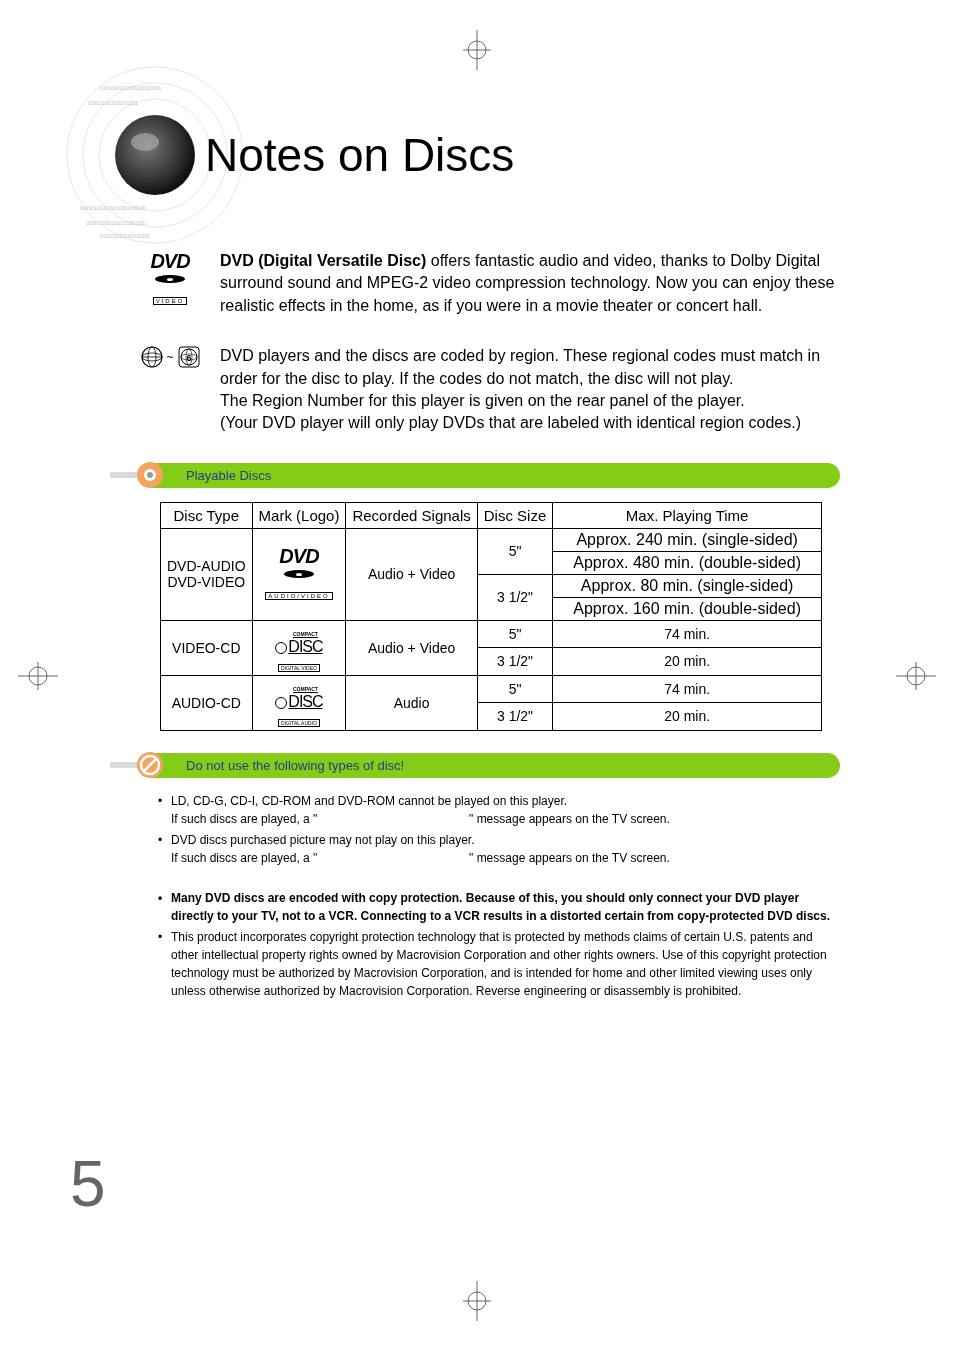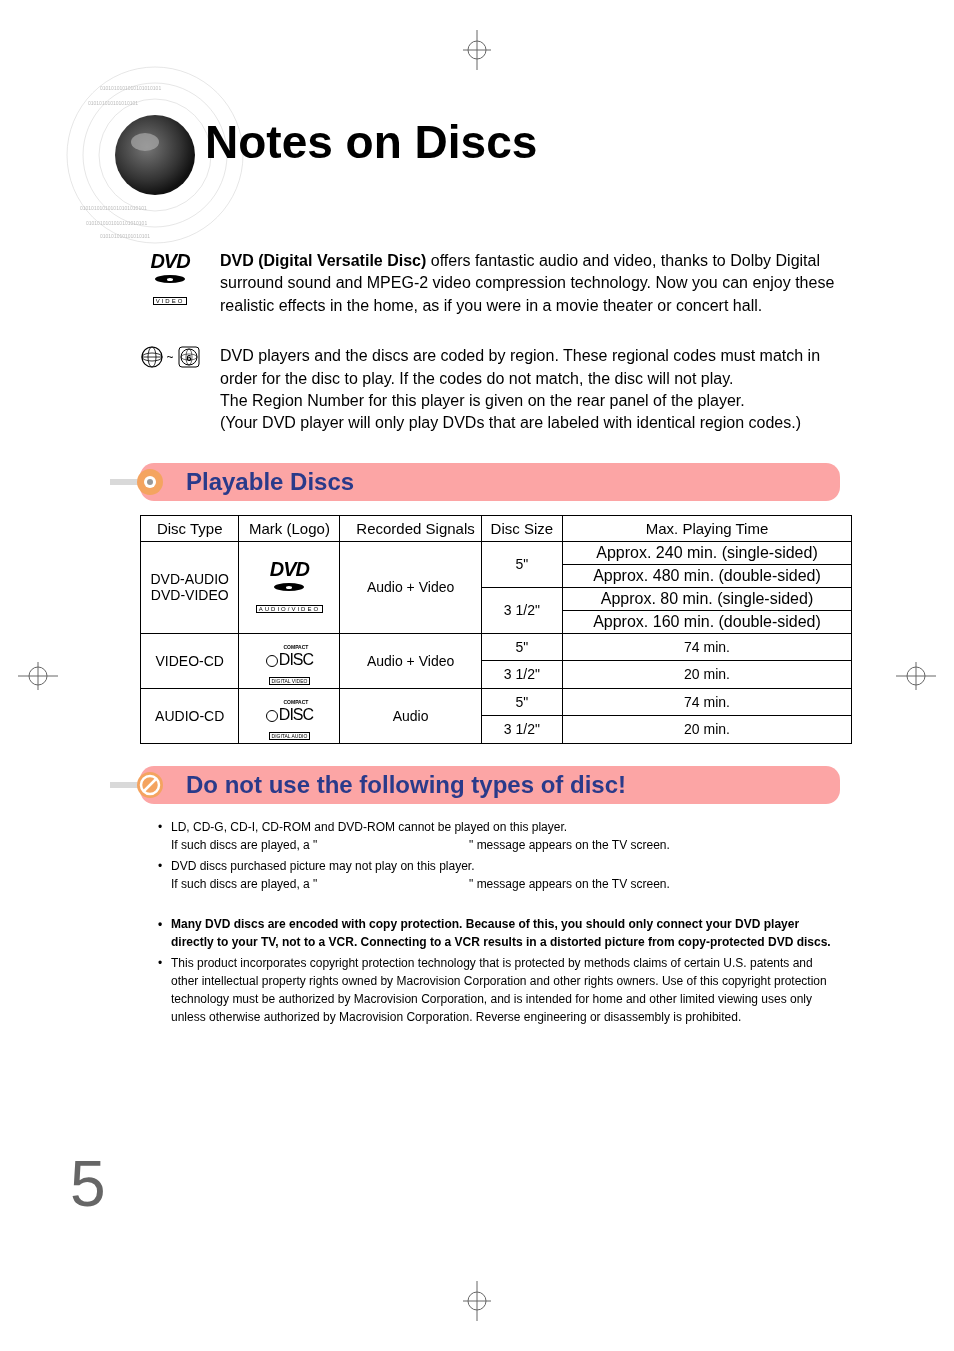--- a/index.html
+++ b/index.html
@@ -25,24 +25,24 @@
     .digital-circle {
       position: absolute;
       top: 60px;
       left: 60px;
       width: 190px;
       height: 190px;
     }
 
     .page-title {
       position: absolute;
-      top: 115px;
+      top: 128px;
       left: 205px;
       font-size: 46px;
-      font-weight: bold;
+      font-weight: normal;
       color: #000;
     }
 
     .content {
       position: absolute;
       top: 250px;
       left: 140px;
       width: 700px;
     }
 
@@ -60,41 +60,42 @@
     }
     .text-col {
       flex: 1;
       font-size: 16px;
       line-height: 1.4;
     }
     .text-col .bold { font-weight: bold; }
     .text-col .small { font-size: 16px; }
 
     .section-header {
-      background: #fca5a5;
+      background: #84cc16;
       border-radius: 14px;
       padding: 5px 12px 5px 46px;
-      font-size: 24px;
-      font-weight: bold;
+      font-size: 13px;
+      font-weight: normal;
       color: #2a3a8a;
       position: relative;
       margin: 20px 0 14px 0;
     }
     .section-bullet {
       position: absolute;
       left: -30px;
       top: 50%;
       transform: translateY(-50%);
       width: 56px;
       height: 28px;
     }
 
     table.disc-table {
       border-collapse: collapse;
-      width: 712px;
+      width: 662px;
+      margin-left: 20px;
       margin-bottom: 22px;
       font-size: 14px;
     }
     table.disc-table th, table.disc-table td {
       border: 1px solid #000;
       padding: 4px 6px;
       text-align: center;
       vertical-align: middle;
     }
     table.disc-table th {
@@ -170,20 +171,21 @@
       border: 0.5px solid #000;
       display:inline-block;
       padding: 0 2px;
     }
 
     .cd-logo {
       display:inline-flex;
       align-items:flex-end;
       gap:1px;
       font-family: Arial;
+      text-decoration: underline;
     }
     .cd-logo .d-icon {
       width:12px; height:12px;
       border:1.5px solid #000;
       border-radius:50%;
       position:relative;
       margin-bottom:1px;
     }
     .cd-logo .text {
       font-size:16px;
@@ -411,19 +413,19 @@
     <div class="item">
       <span>DVD discs purchased picture may not play on this player.</span><br>
       <span>If such discs are played, a "</span>
       <span style="display:inline-block; width:145px;"></span>
       <span>" message appears on the TV screen.</span>
     </div>
   </div>
 
 
   <div class="bullet-list">
-    <div class="item bold">Many DVD discs are encoded with copy protection. Because of this, you should only connect your DVD player directly to your TV, not to a VCR. Connecting to a VCR results in a distorted picture from copy-protected DVD discs.</div>
+    <div class="item bold">Many DVD discs are encoded with copy protection. Because of this, you should only connect your DVD player directly to your TV, not to a VCR. Connecting to a VCR results in a distorted certain from copy-protected DVD discs.</div>
     <div class="item">This product incorporates copyright protection technology that is protected by methods claims of certain U.S. patents and other intellectual property rights owned by Macrovision Corporation and other rights owners. Use of this copyright protection technology must be authorized by Macrovision Corporation, and is intended for home and other limited viewing uses only unless otherwise authorized by Macrovision Corporation. Reverse engineering or disassembly is prohibited.</div>
   </div>
 
 </div>
 
 <div class="page-number">5</div>
 
 </body></html>

